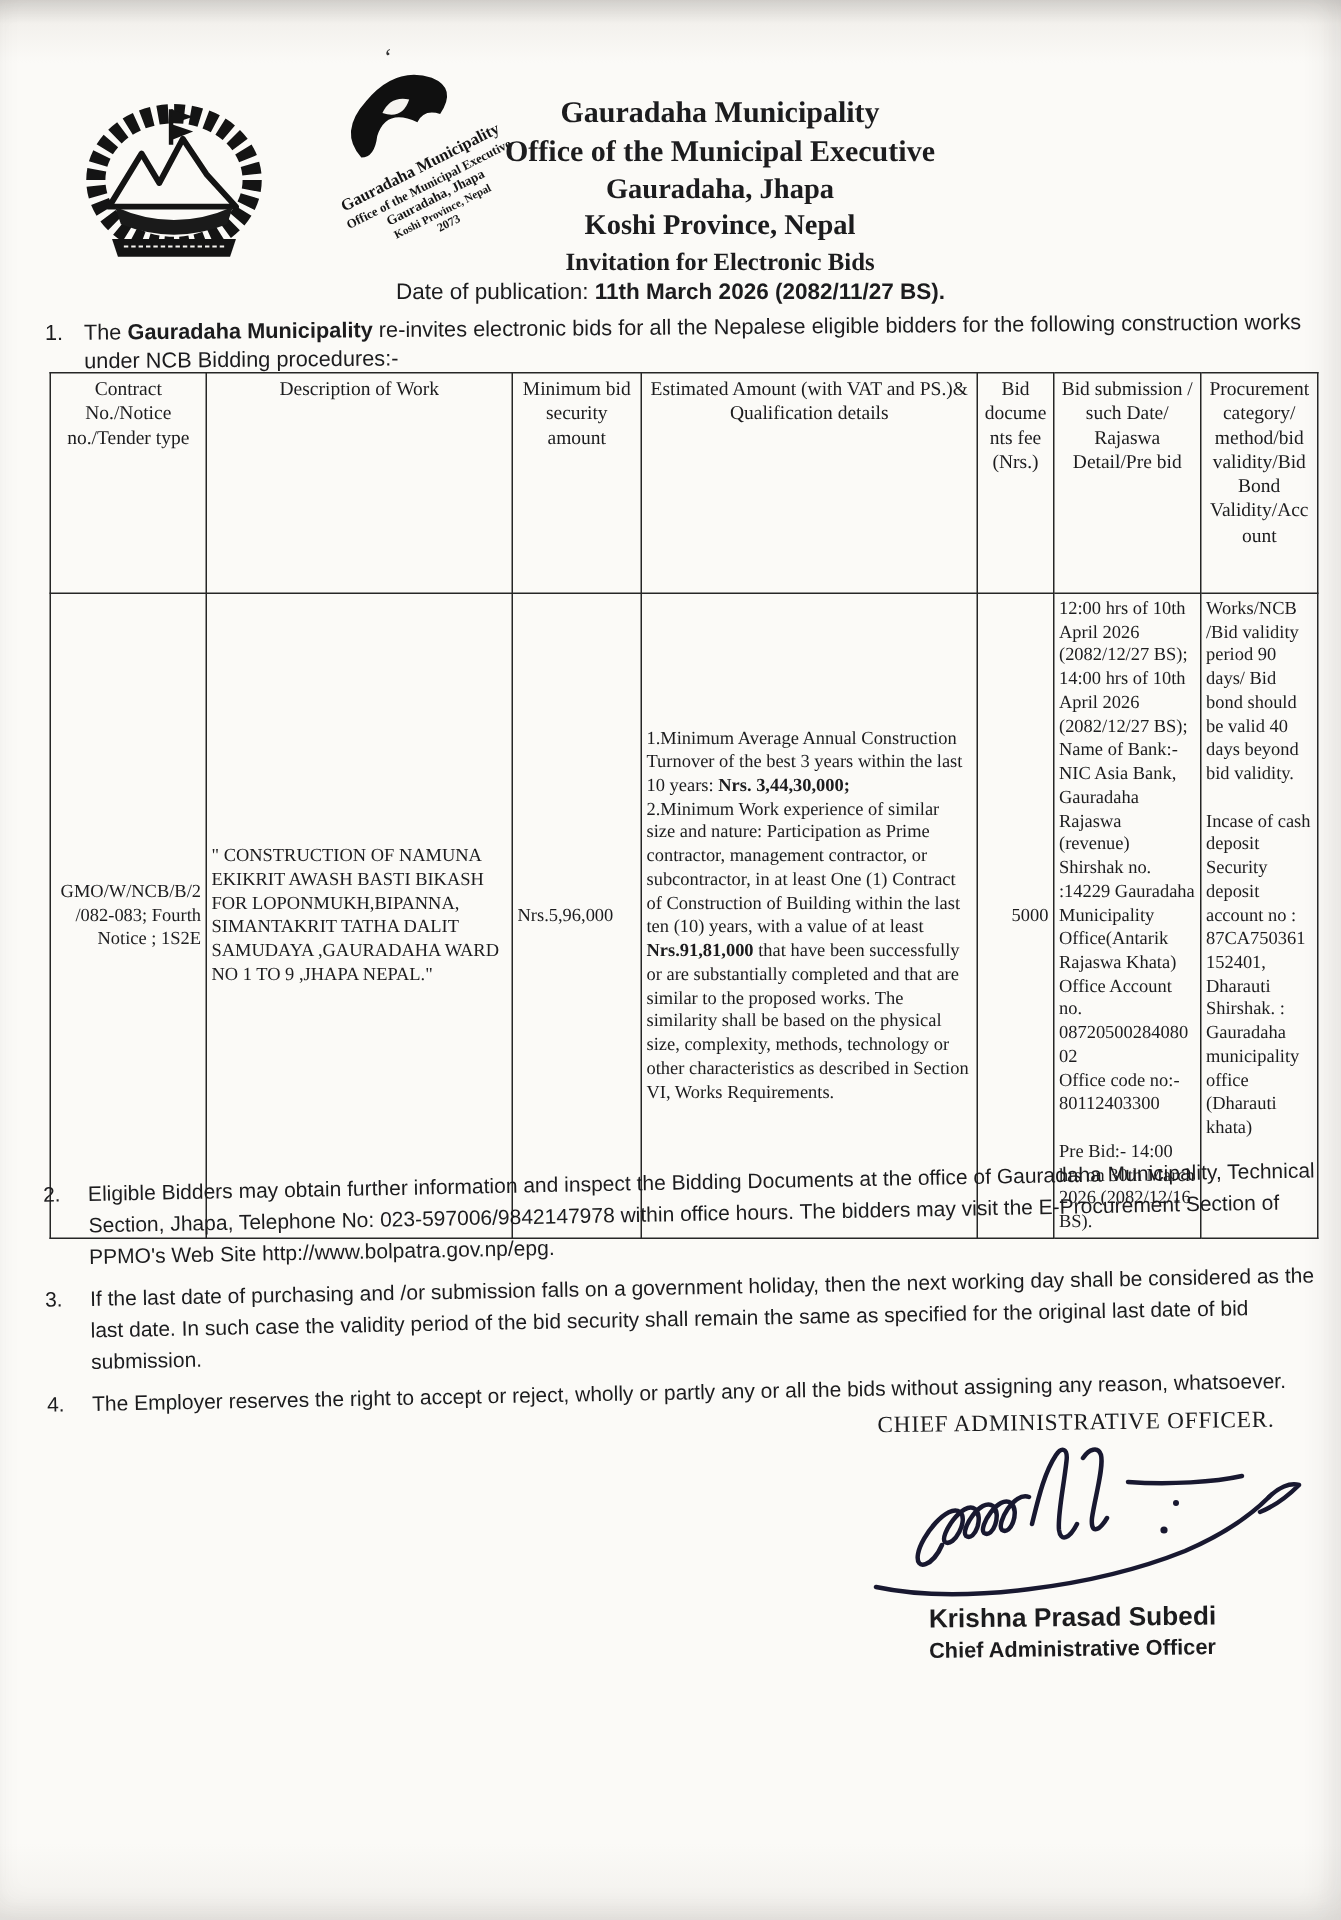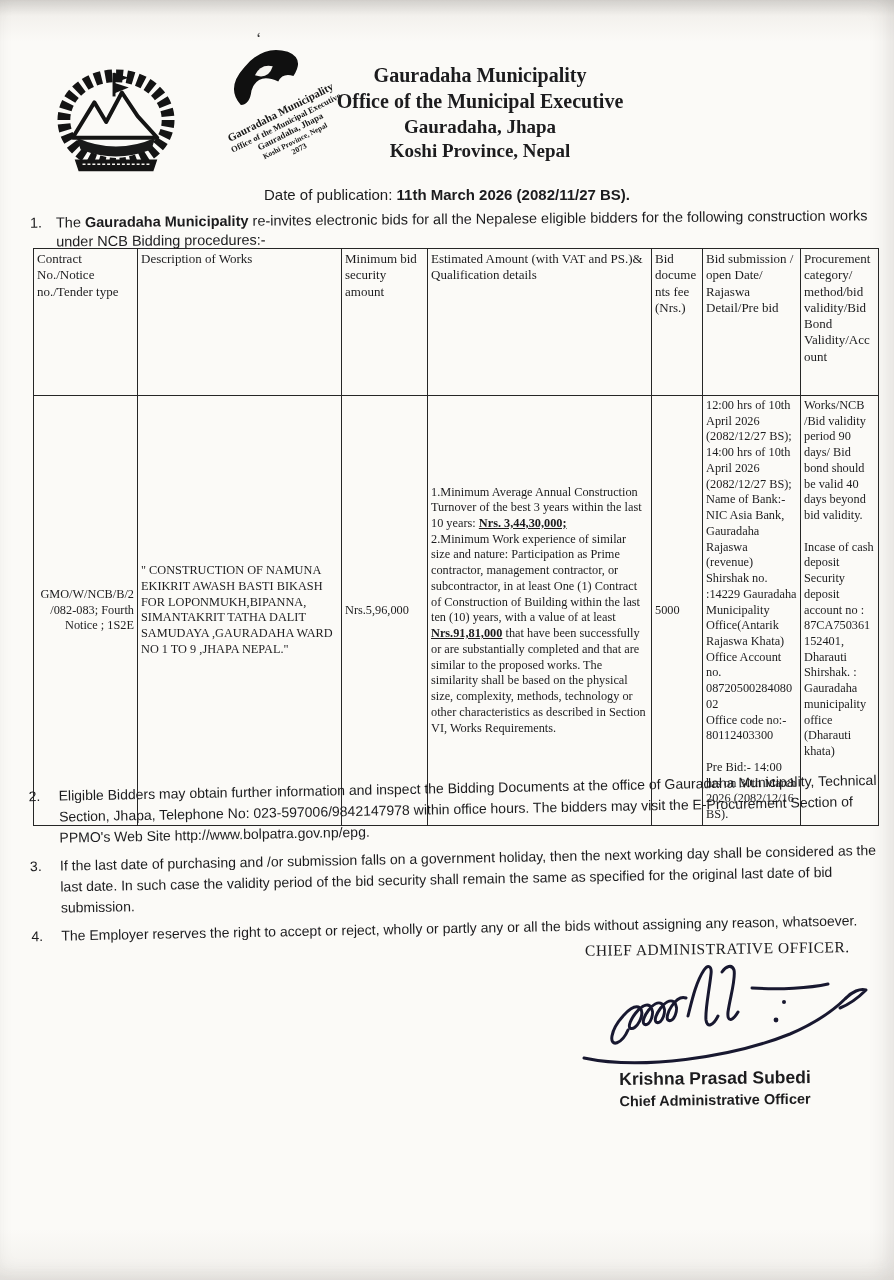--- a/index.html
+++ b/index.html
@@ -38,31 +38,31 @@
   .intro{position:absolute;left:30px;top:210px;width:846px;
     font:14.5px/1.32 "Liberation Sans",sans-serif;transform:rotate(-.5deg);
     display:flex;}
   .intro .no{width:26px;flex:none;}
   .intro b{font-weight:bold;}
   
   table.bids{position:absolute;left:33px;top:248px;border-collapse:collapse;
     table-layout:fixed;width:845px;}
   table.bids td{border:1.4px solid #262626;padding:2px 3px;overflow-wrap:break-word;
     word-wrap:break-word;}
-  .hrow td{height:142px;vertical-align:top;
+  .hrow td{height:142px;vertical-align:top;text-align:center;
     font:13px/1.25 "Liberation Serif",serif;}
   .drow td{height:366px;font:12.3px/1.28 "Liberation Serif",serif;}
   .c-contract{vertical-align:middle;text-align:right;font-size:11.8px;}
   .c-desc{vertical-align:middle;text-align:left;}
   .c-minbid{vertical-align:middle;text-align:left;}
   .c-qual{vertical-align:middle;white-space:pre-line;font-size:12.3px;}
-  .c-fee{vertical-align:middle;text-align:left;}
+  .c-fee{vertical-align:middle;text-align:right;}
   .c-sub{vertical-align:top;white-space:pre-line;font-size:11.6px;line-height:1.3;margin-top:20px;}
   .c-proc{vertical-align:top;white-space:pre-line;font-size:11.6px;line-height:1.3;}
-  .c-qual b{font-weight:bold;text-decoration:underline;}
+  .c-qual b{font-weight:bold;}
   
   .notes{position:absolute;left:30px;top:778px;width:852px;transform:rotate(-1.1deg);
     font:14px/1.5 "Liberation Sans",sans-serif;}
   .note{display:flex;margin-bottom:7px;}
   .note .no{width:30px;flex:none;}
   .note .tx{flex:1;}
   
   .cao-head{position:absolute;right:44px;top:940px;
     font:15.5px "Liberation Serif",serif;letter-spacing:.5px;transform:rotate(-.8deg);}
   .sig-svg{position:absolute;left:570px;top:958px;width:310px;height:130px;}
@@ -102,20 +102,21 @@
     <div class="s4">Koshi Province, Nepal</div>
     <div class="s5">2073</div>
   </div>
 </div>
 
 <div class="head-block">
   <div class="l1">Gauradaha Municipality</div>
   <div class="l2">Office of the Municipal Executive</div>
   <div class="l3">Gauradaha, Jhapa</div>
   <div class="l4">Koshi Province, Nepal</div>
+  <div class="l5">Invitation for Electronic Bids</div>
 </div>
 
 <div class="pub-line"><span>Date of publication: </span><b>11th March 2026 (2082/11/27 BS).</b></div>
 
 <div class="intro">
   <span class="no">1.</span>
   <span class="tx"><span>The </span><b>Gauradaha Municipality</b><span> re-invites electronic bids for all the Nepalese eligible bidders for the following construction works under NCB Bidding procedures:-</span></span>
 </div>
 
 <table class="bids">
@@ -124,25 +125,25 @@
       <col style="width:204px">
       <col style="width:86px">
     <col style="width:224px">
       <col style="width:51px">
       <col style="width:98px">
       <col style="width:78px">
   </colgroup>
   <tbody>
       <tr class="hrow">
     <td>Contract No./Notice no./Tender type</td>
-    <td>Description of Works</td>
+    <td>Description of Work</td>
     <td>Minimum bid security amount</td>
     <td>Estimated Amount (with VAT and PS.)&amp; Qualification details</td>
     <td>Bid documents fee (Nrs.)</td>
-    <td>Bid submission / open Date/ Rajaswa Detail/Pre bid</td>
+    <td>Bid submission / such Date/ Rajaswa Detail/Pre bid</td>
     <td>Procurement category/ method/bid validity/Bid Bond Validity/Account</td>
   </tr>
   <tr class="drow">
     <td class="c-contract">GMO/W/NCB/B/2/082-083; Fourth Notice ; 1S2E</td>
     <td class="c-desc">" CONSTRUCTION OF NAMUNA EKIKRIT AWASH BASTI BIKASH FOR LOPONMUKH,BIPANNA, SIMANTAKRIT TATHA DALIT SAMUDAYA ,GAURADAHA WARD NO 1 TO 9 ,JHAPA NEPAL."</td>
     <td class="c-minbid">Nrs.5,96,000</td>
     <td class="c-qual"><span>1.Minimum Average Annual Construction Turnover of the best 3 years within the last 10 years:  </span><b>Nrs. 3,44,30,000;</b><span>
 2.Minimum Work experience of similar size and nature: Participation as Prime contractor, management contractor, or subcontractor, in at least One (1) Contract of Construction of Building within the last ten (10) years, with a value of at least </span><b>Nrs.91,81,000</b><span> that have been successfully or are substantially completed and that are similar to the proposed works. The similarity shall be based on the physical size, complexity, methods, technology or other characteristics as described in Section VI, Works Requirements.</span></td>
     <td class="c-fee">5000</td>
     <td class="c-sub">12:00 hrs of 10th April 2026 (2082/12/27 BS);

